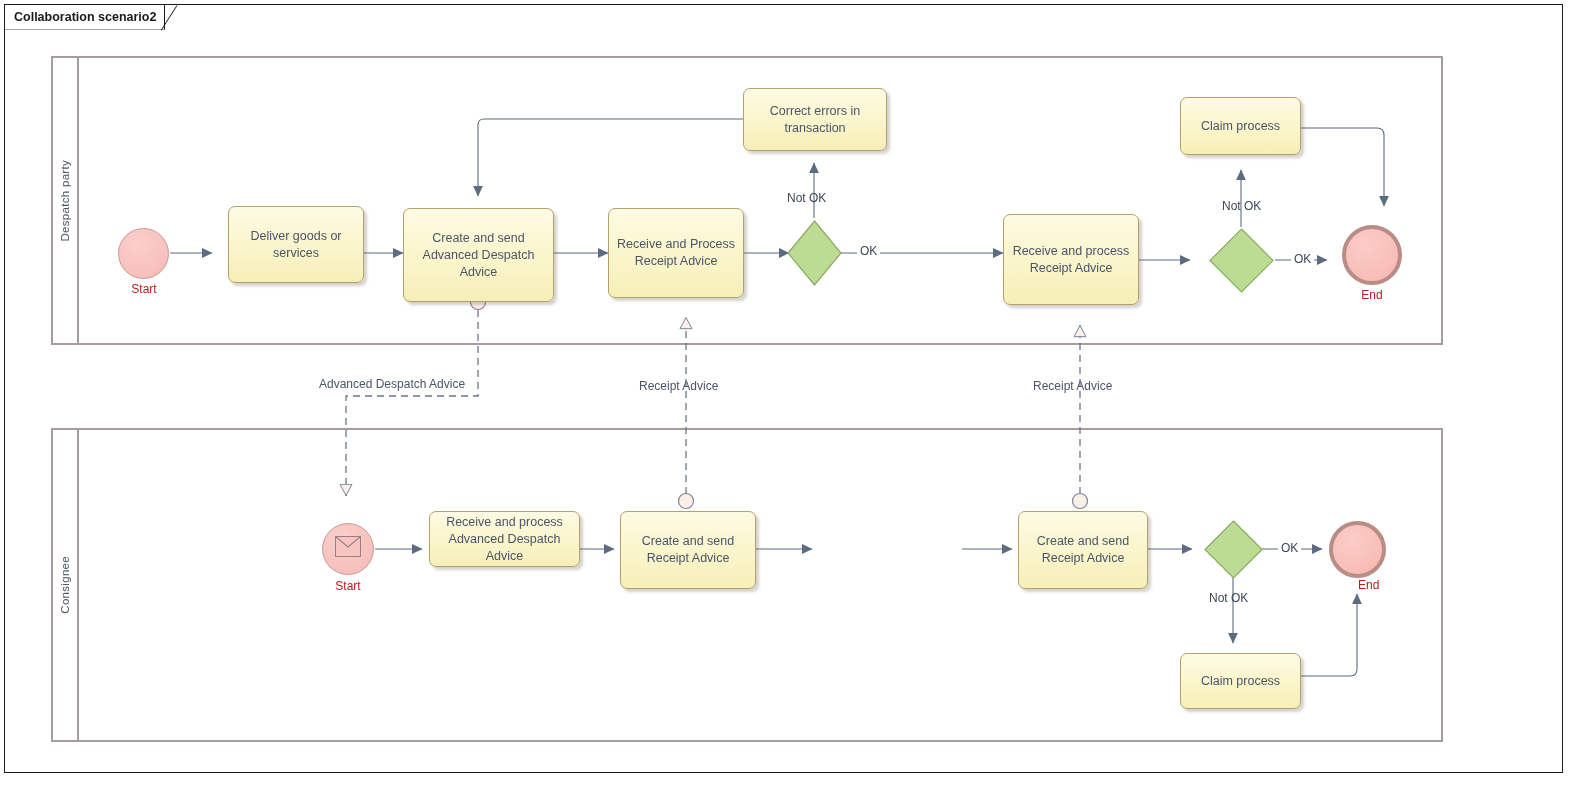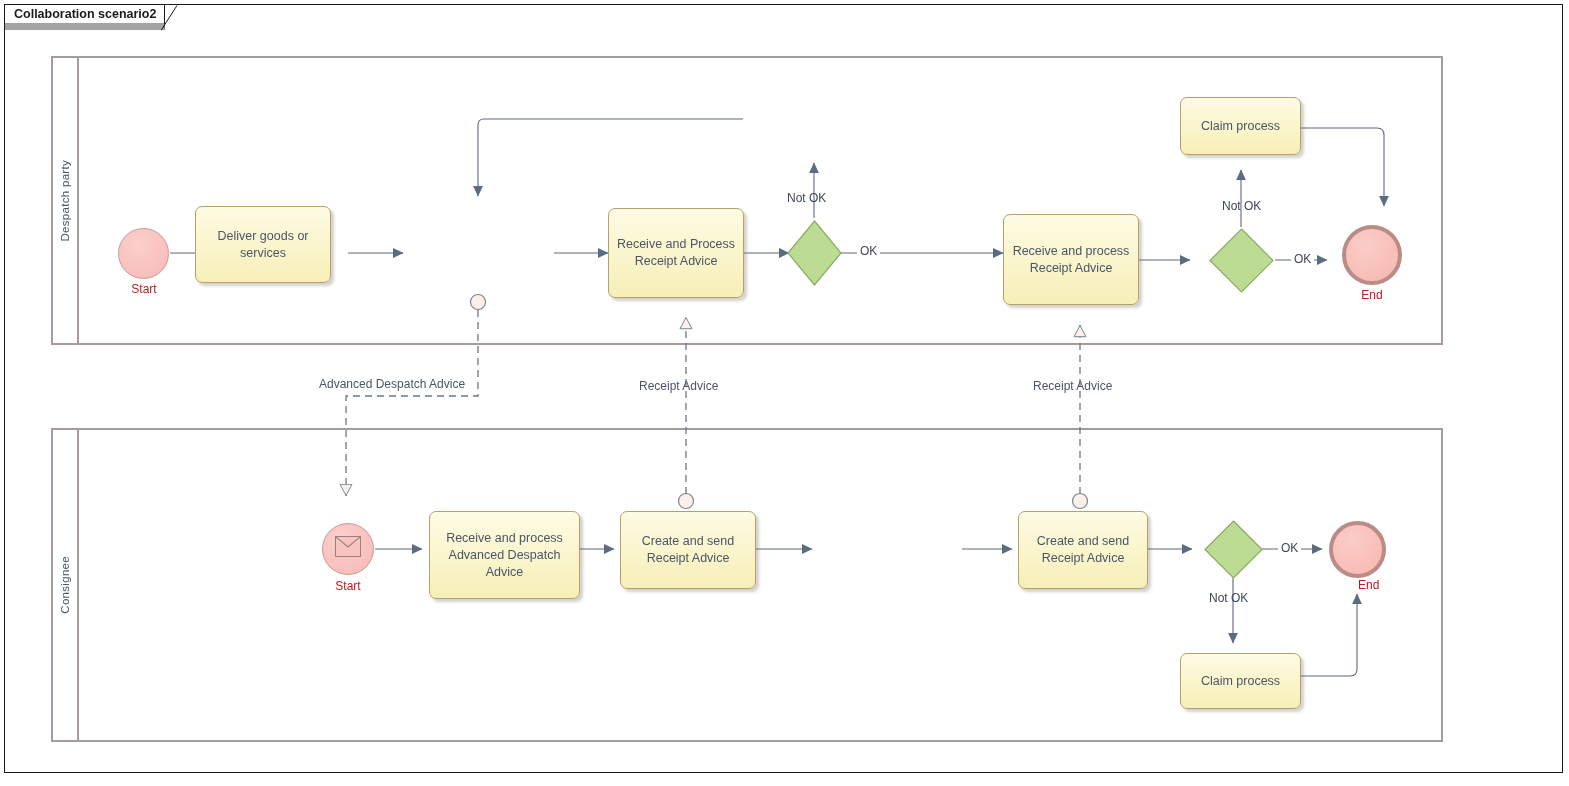--- a/index.html
+++ b/index.html
@@ -27,21 +27,21 @@
   
   .title-tab {
     position: absolute;
     left: 5px; top: 5px;
     height: 25px;
     background: #ffffff;
     display: flex;
     align-items: center;
     padding: 0 8px 0 9px;
     box-sizing: border-box;
-    border-bottom: 7px solid #a3a3a3;
+    border-bottom: 1px solid #a3a3a3;
     border-right: 1px solid #1a1a1a;
     font-size: 12.5px;
     color: #1a1a1a;
     font-weight: 600;
     white-space: nowrap;
     z-index: 30;
   }
   .title-tab-slant {
     position: absolute;
     left: 161px; top: 5px;
@@ -237,25 +237,27 @@
     <g fill="#fdeee8" stroke="#7a8699" stroke-width="1.2">
       <circle cx="478" cy="302" r="7.5"></circle>
       <circle cx="686" cy="501" r="7.5"></circle>
       <circle cx="1080" cy="501" r="7.5"></circle>
     </g>
   </svg>
 
   <div class="event start node" style="left:118px; top:228px; width:51px; height:51px;"></div>
   <div class="event-label labels" style="left:108px; top:282px; width:72px;">Start</div>
 
-  <div class="task node" style="left:195px; top:206px; width:136px; height:77px;">Deliver goods or services</div>
-
+  <div class="task node" style="left:228px; top:206px; width:136px; height:77px;">Deliver goods or services</div>
+
+  <div class="task node" style="left:403px; top:208px; width:151px; height:94px;">Create and send Advanced Despatch Advice</div>
 
   <div class="task node" style="left:608px; top:208px; width:136px; height:90px;">Receive and Process Receipt Advice</div>
 
+  <div class="task node" style="left:743px; top:88px; width:144px; height:63px;">Correct errors in transaction</div>
 
   <svg class="node" style="position:absolute; left:786px; top:219px; width:57px; height:68px;" viewBox="0 0 57 68">
     <polygon points="28.5,2 55,34 28.5,66 2,34" fill="#bcdc94" stroke="#8aab62" stroke-width="1.2"></polygon>
   </svg>
   <div class="flow-label labels" style="left:787px; top:191px;">Not OK</div>
   <div class="flow-label labels" style="left:857px; top:244px; background:#ffffff; padding:0 3px;">OK</div>
 
   <div class="task node" style="left:1003px; top:214px; width:136px; height:91px;">Receive and process Receipt Advice</div>
 
   <div class="task node" style="left:1180px; top:97px; width:121px; height:58px;">Claim process</div>
@@ -269,21 +271,21 @@
   <div class="event end node" style="left:1342px; top:225px; width:60px; height:60px;"></div>
   <div class="event-label labels" style="left:1337px; top:288px; width:70px;">End</div>
 
   <div class="event start node" style="left:322px; top:523px; width:52px; height:52px;"></div>
   <div class="env-icon node" style="left:335px; top:536px; width:26px; height:21px; z-index:9;"></div>
   <svg class="node" style="position:absolute; left:335px; top:536px; width:26px; height:21px; z-index:10;" viewBox="0 0 26 21">
     <path d="M0.6,0.6 L13,11 L25.4,0.6" stroke="#9a7f84" stroke-width="1.2" fill="none"></path>
   </svg>
   <div class="event-label labels" style="left:312px; top:579px; width:72px;">Start</div>
 
-  <div class="task node" style="left:429px; top:511px; width:151px; height:88px;">Receive and process Advanced Despatch Advice</div>
+  <div class="task node" style="left:429px; top:511px; width:151px; height:56px;">Receive and process Advanced Despatch Advice</div>
 
   <div class="task node" style="left:620px; top:511px; width:136px; height:78px;">Create and send Receipt Advice</div>
 
 
   <div class="task node" style="left:1018px; top:511px; width:130px; height:78px;">Create and send Receipt Advice</div>
 
   <svg class="node" style="position:absolute; left:1203px; top:519px; width:61px; height:61px;" viewBox="0 0 61 61">
     <polygon points="30.5,2 59,30.5 30.5,59 2,30.5" fill="#bcdc94" stroke="#8aab62" stroke-width="1.2"></polygon>
   </svg>
   <div class="flow-label labels" style="left:1278px; top:541px; background:#ffffff; padding:0 3px;">OK</div>

